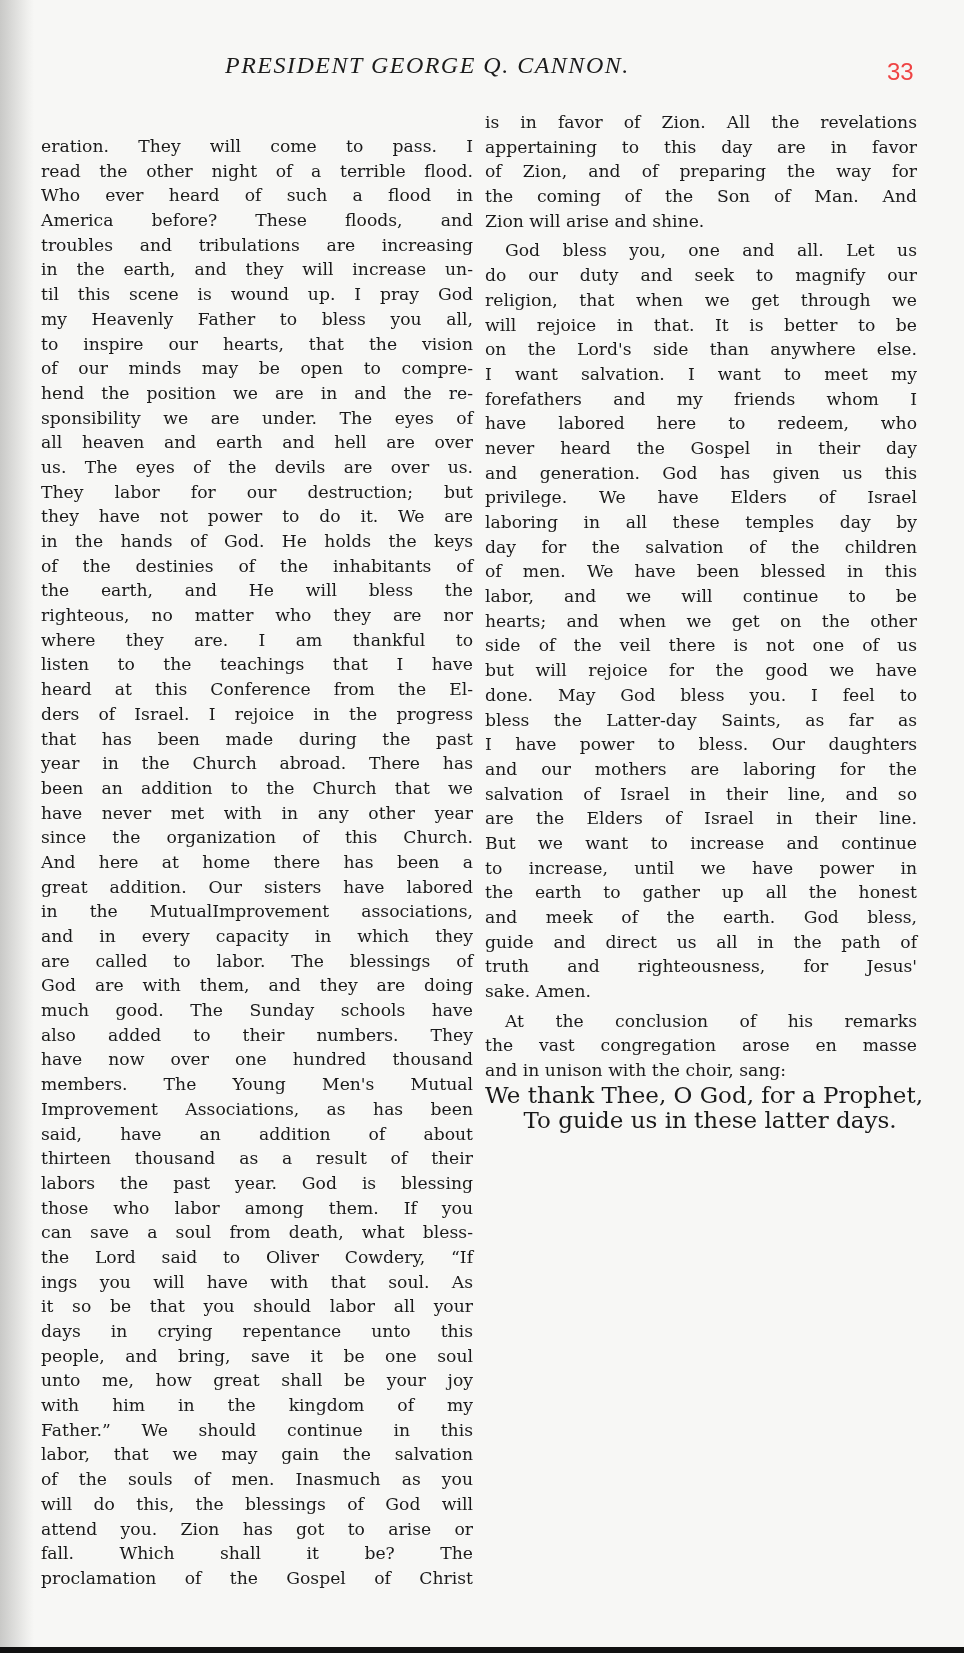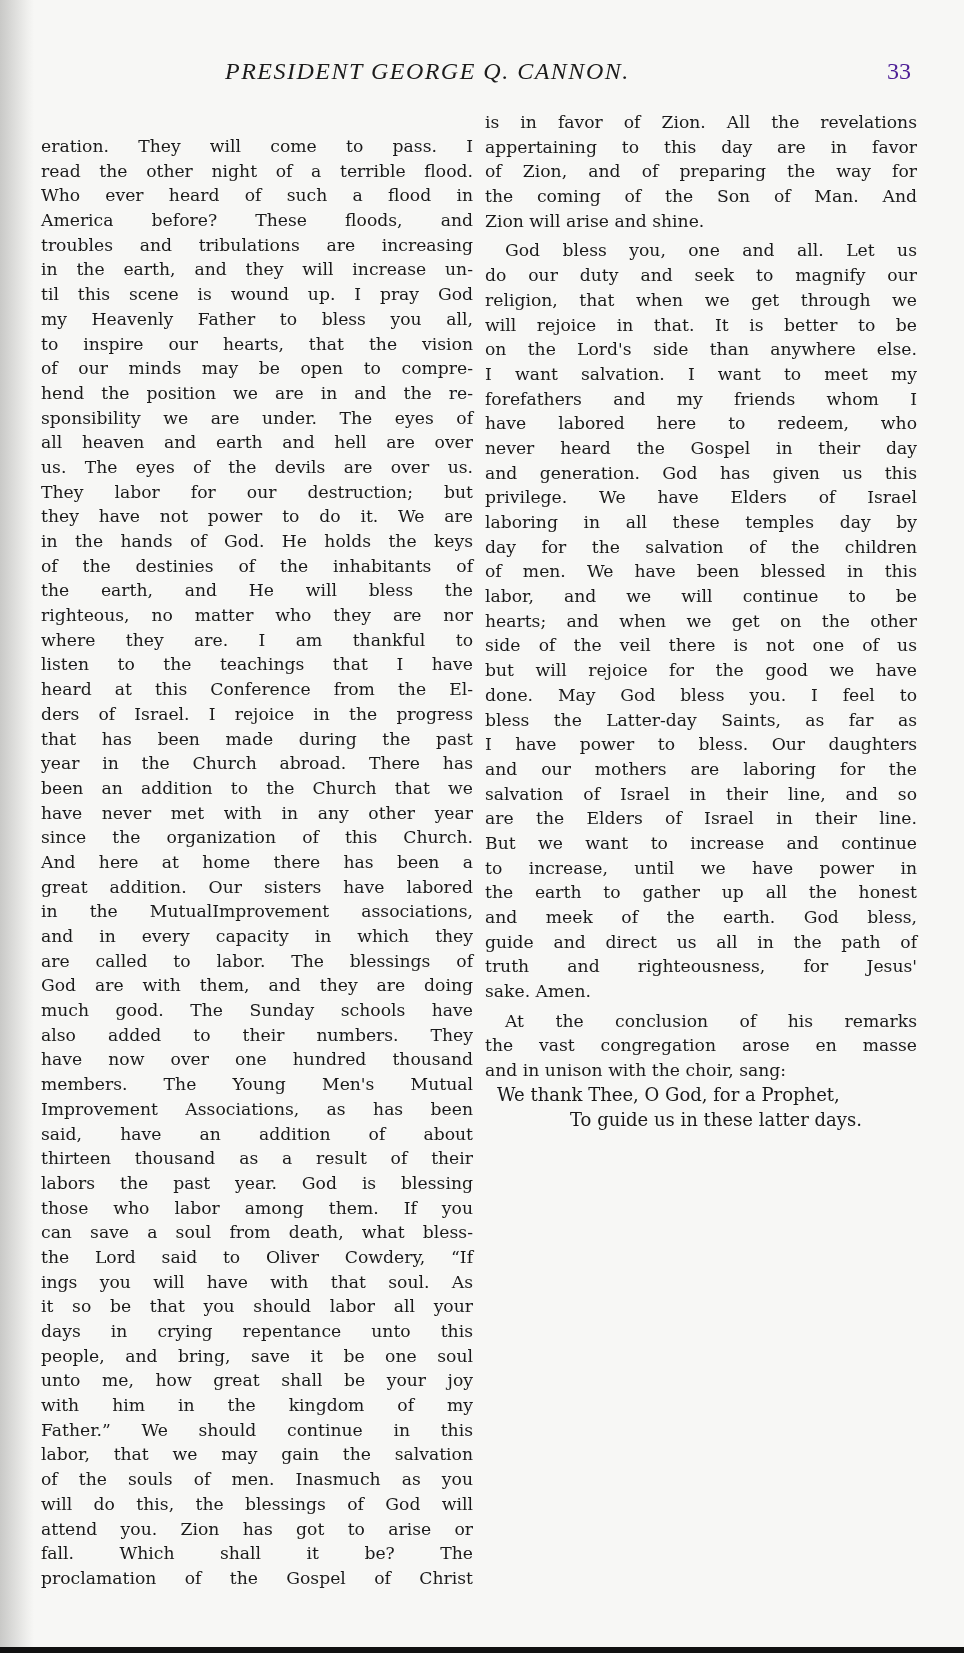--- a/index.html
+++ b/index.html
@@ -12,44 +12,44 @@
   }
   .gutter {
     position: absolute; left: 0; top: 0; bottom: 0; width: 34px;
     background: linear-gradient(to right, #c9c9c7 0%, #dcdcda 40%, #efefed 80%, #f7f7f5 100%);
   }
   .bottom-edge {
     position: absolute; left: 0; right: 0; bottom: 0; height: 6px;
     background: #111;
   }
   .running-head {
-    position: absolute; top: 58px; left: 225px;
+    position: absolute; top: 52px; left: 225px;
     font-family: "Liberation Serif", serif;
     font-style: italic; font-size: 24px; letter-spacing: 1.5px;
     color: #1c1c1c;
   }
   .page-number {
     position: absolute; top: 58px; left: 887px;
-    font-family: Liberation Serif, serif;
-    font-size: 24px; color: #4c1d95;
+    font-family: Liberation Sans, sans-serif;
+    font-size: 24px; color: #ef4444;
   }
   .column {
     position: absolute; top: 110px; width: 432px;
   }
   .col-left { left: 41px; margin-top: 24px; }
   .col-right { left: 485px; }
   .line {
     font-size: 17.2px; line-height: 24.7px; height: 24.7px;
     text-align: justify; text-align-last: justify;
     white-space: nowrap; overflow: visible;
   }
   .line.last { text-align-last: left; }
   .line.indent { padding-left: 20px; }
   .para-gap { height: 5px; }
-  .verse { font-size: 18px; line-height: 24.7px; height: 24.7px; white-space: nowrap; margin-left: 12px; }
+  .verse { font-size: 23px; line-height: 24.7px; height: 24.7px; white-space: nowrap; }
   .verse.indent2 { padding-left: 18px; text-align: center; }
 </style>
 </head>
 <body>
 
 <div class="gutter"></div>
 
 <div class="running-head">PRESIDENT GEORGE Q. CANNON.</div>
 <div class="page-number">33</div>
 

